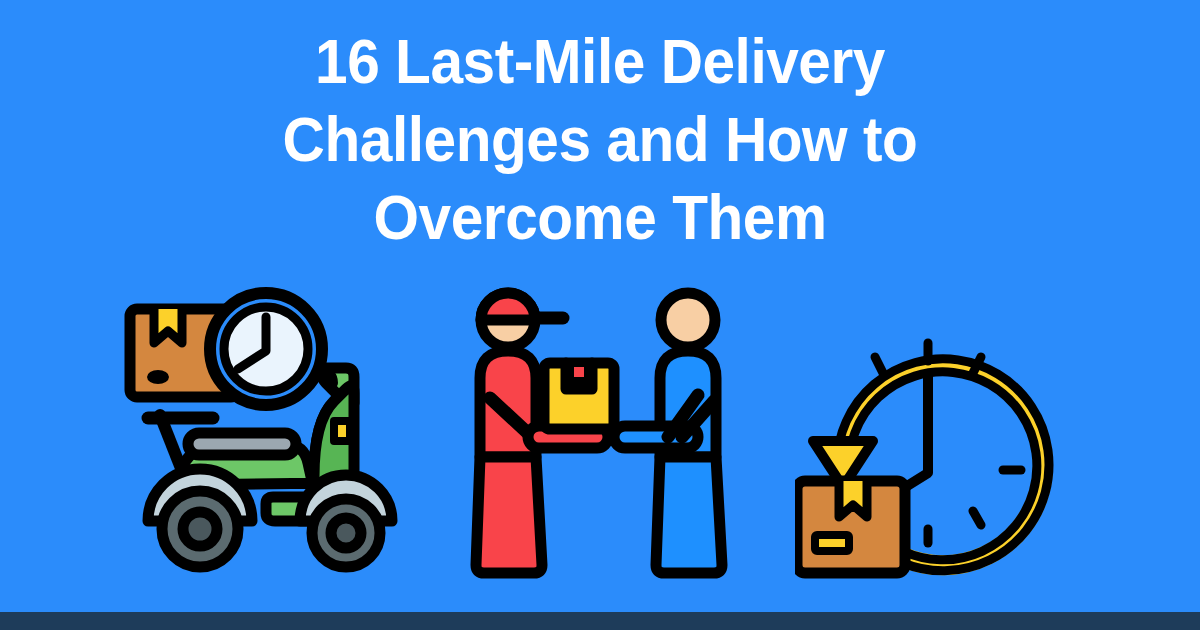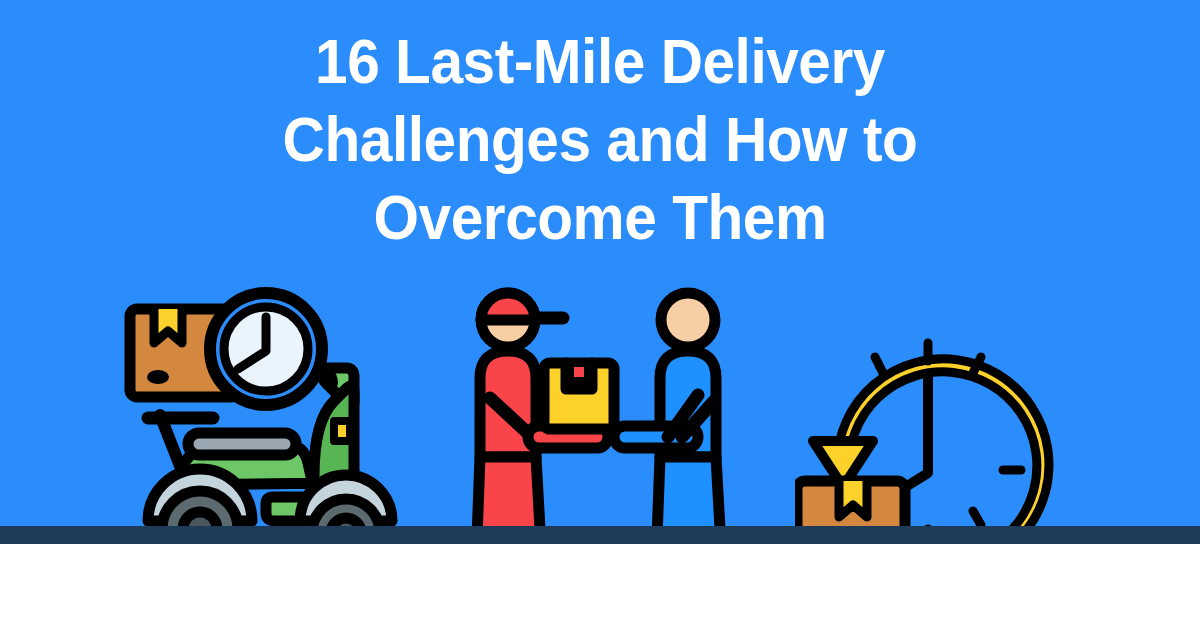--- a/index.html
+++ b/index.html
@@ -2,21 +2,21 @@
 <html><head>
 <meta charset="utf-8">
 <style>
   * { margin:0; padding:0; box-sizing:border-box; }
   html, body {
     width:1200px; height:630px; overflow:hidden;
     font-family:"Liberation Sans", sans-serif;
   }
   #banner {
     position:relative;
-    width:1200px; height:544px;
+    width:1200px; height:630px;
     background:#2B8CFB;
     overflow:hidden;
   }
   #title-block {
     position:absolute;
     top:22px; left:0; right:0;
     text-align:center;
     padding:0 120px;
   }
   #title-block .title-line {

